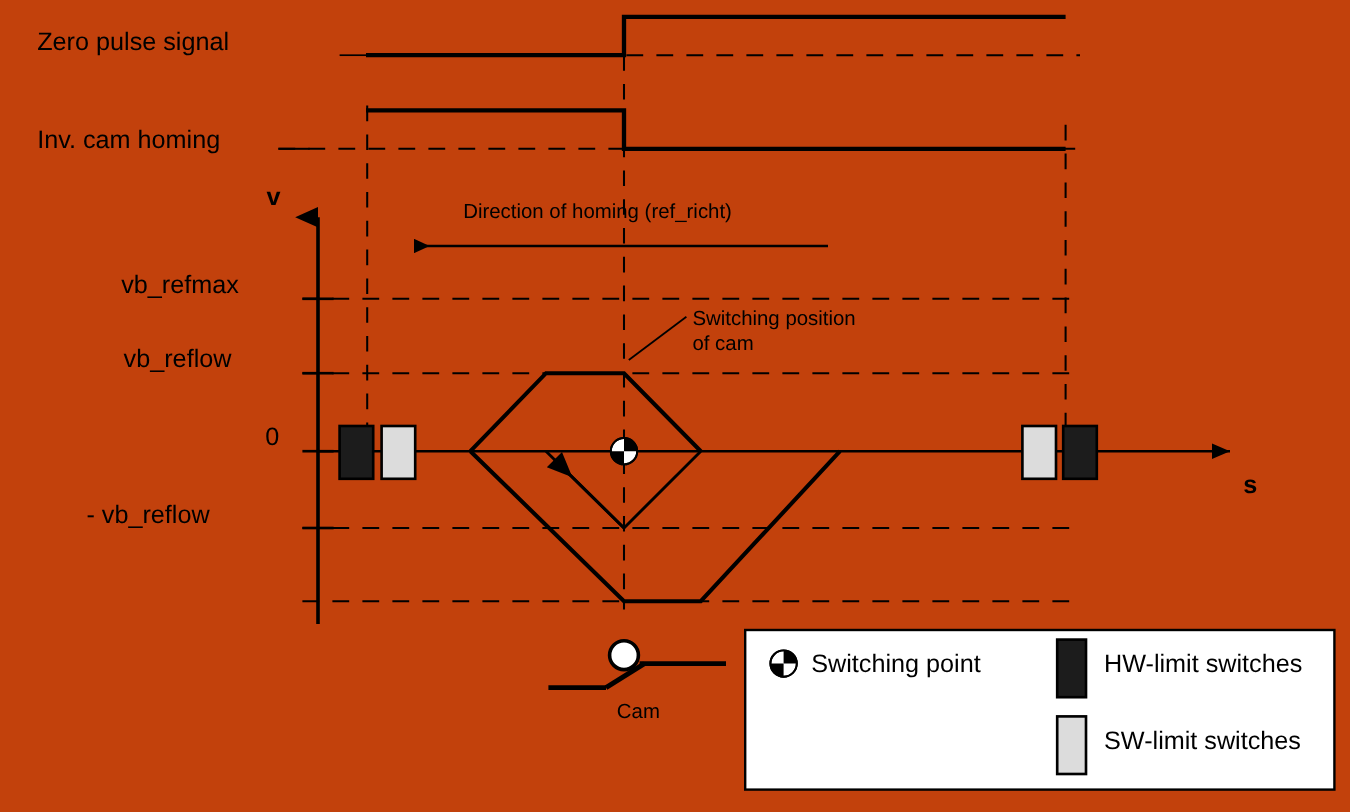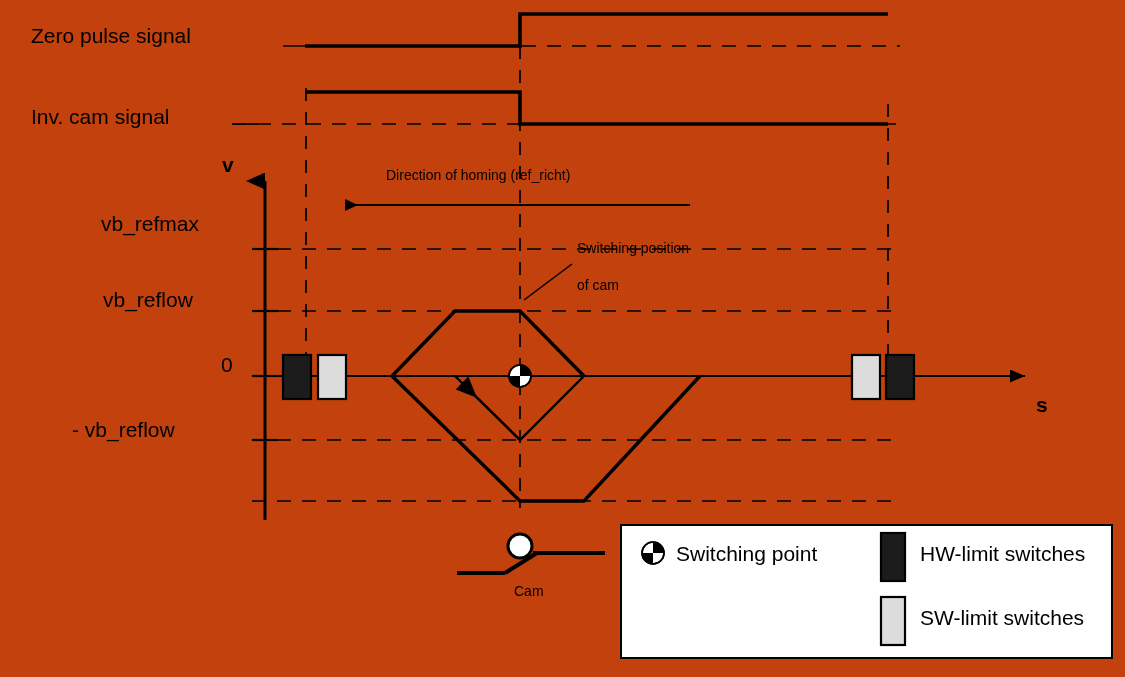--- a/index.html
+++ b/index.html
@@ -24,21 +24,21 @@
     height: 677px;
   }
   .lbl {
     position: absolute;
     font-family: "Liberation Sans", sans-serif;
     color: #000000;
     white-space: pre;
     line-height: 1.18;
   }
   .lbl-big { font-size: 21px; }
-  .lbl-mid { font-size: 14px; }
+  .lbl-mid { font-size: 17px; }
   .lbl-axis { font-size: 21px; }
 </style>
 </head>
 <body>
 
 <div id="root">
 
   <svg class="layer" viewBox="0 0 1125 677">
     <defs>
       <marker id="arrL" markerWidth="14" markerHeight="12" refX="13" refY="6" orient="auto" markerUnits="userSpaceOnUse">
@@ -140,37 +140,37 @@
 
     <rect x="621" y="525" width="491" height="133" fill="#ffffff" stroke="#000" stroke-width="2"></rect>
 
     <use href="#refPointSym" x="641" y="541"></use>
     <rect x="881" y="533" width="24" height="48" fill="#1c1c1c" stroke="#000" stroke-width="2.2"></rect>
     <rect x="881" y="597" width="24" height="48" fill="#dcdcdc" stroke="#000" stroke-width="2.2"></rect>
   </svg>
 
   <div class="lbl lbl-big" style="left:31px; top:24px;">Zero pulse signal</div>
 
-  <div class="lbl lbl-big" style="left:31px; top:105px;">Inv. cam signal</div>
+  <div class="lbl lbl-big" style="left:31px; top:105px;">Inv. cam homing</div>
 
   <div class="lbl lbl-axis" style="left:222px; top:153px; font-weight:bold;">v</div>
 
   <div class="lbl lbl-axis" style="left:1036px; top:393px; font-weight:bold;">s</div>
 
-  <div class="lbl lbl-big" style="left:101px; top:212px;">vb_refmax</div>
+  <div class="lbl lbl-big" style="left:101px; top:226px;">vb_refmax</div>
 
   <div class="lbl lbl-big" style="left:103px; top:288px;">vb_reflow</div>
 
   <div class="lbl lbl-big" style="left:221px; top:353px;">0</div>
 
   <div class="lbl lbl-big" style="left:72px; top:418px;">- vb_reflow</div>
 
   <div class="lbl lbl-mid" style="left:386px; top:167px;">Direction of homing (ref_richt)</div>
 
-  <div class="lbl lbl-mid" style="left:577px; top:240px;">Switching position</div>
+  <div class="lbl lbl-mid" style="left:577px; top:256px;">Switching position</div>
 
   <div class="lbl lbl-mid" style="left:577px; top:277px;text-align:right;">of cam</div>
 
   <div class="lbl lbl-mid" style="left:478px; top:583px;margin-left:36px;">Cam</div>
 
   <div class="lbl lbl-big" style="left:676px; top:542px;">Switching point</div>
 
   <div class="lbl lbl-big" style="left:920px; top:542px;">HW-limit switches</div>
 
   <div class="lbl lbl-big" style="left:920px; top:606px;">SW-limit switches</div>

